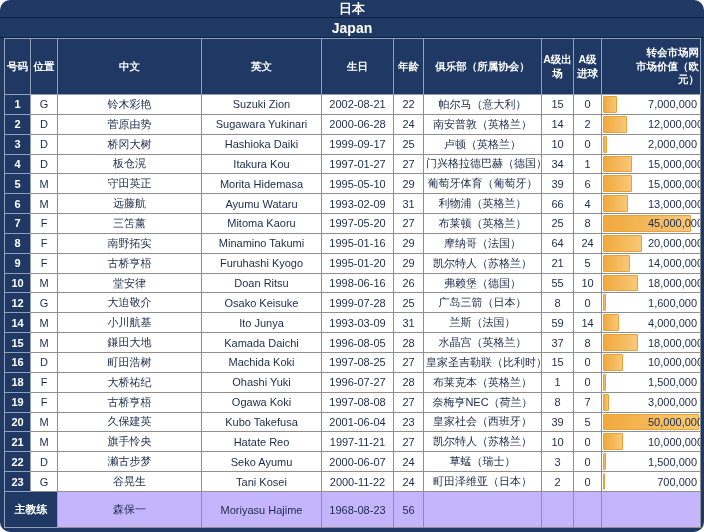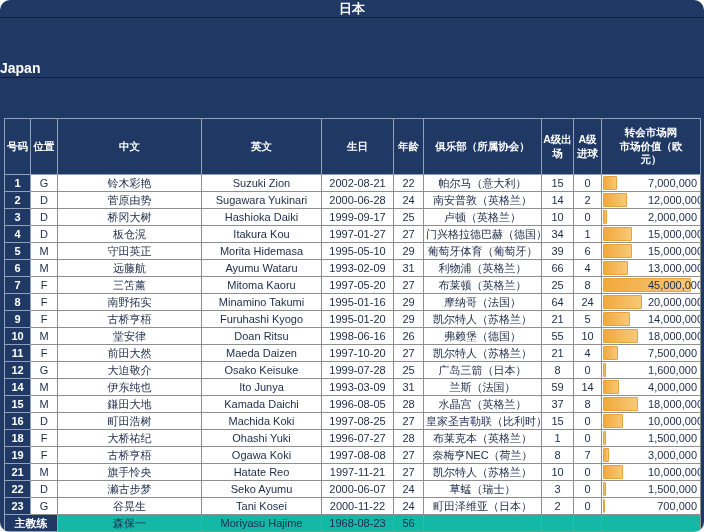--- a/index.html
+++ b/index.html
@@ -3,29 +3,28 @@
 <meta charset="utf-8">
 <style>
   * { margin:0; padding:0; box-sizing:border-box; }
   html,body { width:704px; height:532px; background:#ffffff; font-family:"Liberation Sans","DejaVu Sans",sans-serif; }
   .frame {
     width:704px; height:532px;
     background:#1f3864;
     border-radius:10px;
     display:flex; flex-direction:column;
     overflow:hidden;
-    gap:40px;
   }
   .title-cn {
     height:18px; line-height:18px; text-align:center;
     color:#ffffff; font-weight:bold; font-size:13px;
     border-bottom:1px solid #0d2145;
   }
   .title-en {
-    height:20px; line-height:20px; text-align:left;
+    height:20px; line-height:20px; text-align:center;
     color:#ffffff; font-weight:bold; font-size:14px;
     border-bottom:1px solid #0d2145;
   }
   .table-zone { flex:1; min-height:0; padding:0 4px 4px 4px; }
   table {
     width:100%; height:100%;
     border-collapse:collapse; table-layout:fixed;
     background:#ffffff;
   }
   th {
@@ -49,24 +48,24 @@
   td.td-value {
     text-align:right; position:relative; padding-right:3px;
   }
   .bar {
     position:absolute; left:1px; top:1px; bottom:1px;
     background:linear-gradient(90deg,#f1a93c,#f8c878);
     border:1px solid #e9a23a; border-radius:1px;
     max-width:calc(100% - 2px);
   }
   .value-text { position:relative; z-index:1;margin-left:44px; }
-  tr.coach-row { height:17px; }
-  tr.coach-row td { background:#14b8a6; }
+  tr.coach-row { height:36px; }
+  tr.coach-row td { background:#c4b5fd; }
   tr.coach-row td.coach-label { background:#1f3864; }
-  .hline { display:block; }
+  .hline { display:block;text-align:right; }
 </style>
 </head>
 <body>
 
 <div class="frame">
   <div class="title-cn">日本</div>
   <div class="title-en">Japan</div>
   <div class="table-zone">
     <table>
       <colgroup>
@@ -214,47 +213,35 @@
             <td class="td-cn">堂安律</td>
             <td class="td-en">Doan Ritsu</td>
             <td class="td-birth">1998-06-16</td>
             <td class="td-age">26</td>
             <td class="td-club">弗赖堡（德国）</td>
             <td class="td-caps">55</td>
             <td class="td-goals">10</td>
             <td class="td-value"><div class="bar" style="width: 36%;"></div><span class="value-text">18,000,000</span></td>
           </tr>
           <tr>
-            <td class="td-no">11</td>
-            <td class="td-pos">F</td>
-            <td class="td-cn">前田大然</td>
-            <td class="td-en">Maeda Daizen</td>
-            <td class="td-birth">1997-10-20</td>
-            <td class="td-age">27</td>
-            <td class="td-club">凯尔特人（苏格兰）</td>
-            <td class="td-caps">21</td>
-            <td class="td-goals">4</td>
-            <td class="td-value"><div class="bar" style="width: 15%;"></div><span class="value-text">7,500,000</span></td>
-          </tr>
-          <tr>
             <td class="td-no">12</td>
             <td class="td-pos">G</td>
             <td class="td-cn">大迫敬介</td>
             <td class="td-en">Osako Keisuke</td>
             <td class="td-birth">1999-07-28</td>
             <td class="td-age">25</td>
             <td class="td-club">广岛三箭（日本）</td>
             <td class="td-caps">8</td>
             <td class="td-goals">0</td>
             <td class="td-value"><div class="bar" style="width: 3.2%;"></div><span class="value-text">1,600,000</span></td>
           </tr>
           <tr>
             <td class="td-no">14</td>
             <td class="td-pos">M</td>
-            <td class="td-cn">伊东纯也</td>
+            <td class="td-cn">小川航基</td>
             <td class="td-en">Ito Junya</td>
             <td class="td-birth">1993-03-09</td>
             <td class="td-age">31</td>
             <td class="td-club">兰斯（法国）</td>
             <td class="td-caps">59</td>
             <td class="td-goals">14</td>
             <td class="td-value"><div class="bar" style="width: 16%;"></div><span class="value-text">4,000,000</span></td>
           </tr>
           <tr>
             <td class="td-no">15</td>
@@ -296,20 +283,32 @@
             <td class="td-no">19</td>
             <td class="td-pos">F</td>
             <td class="td-cn">古桥亨梧</td>
             <td class="td-en">Ogawa Koki</td>
             <td class="td-birth">1997-08-08</td>
             <td class="td-age">27</td>
             <td class="td-club">奈梅亨NEC（荷兰）</td>
             <td class="td-caps">8</td>
             <td class="td-goals">7</td>
             <td class="td-value"><div class="bar" style="width: 6%;"></div><span class="value-text">3,000,000</span></td>
+          </tr>
+          <tr>
+            <td class="td-no">20</td>
+            <td class="td-pos">M</td>
+            <td class="td-cn">久保建英</td>
+            <td class="td-en">Kubo Takefusa</td>
+            <td class="td-birth">2001-06-04</td>
+            <td class="td-age">23</td>
+            <td class="td-club">皇家社会（西班牙）</td>
+            <td class="td-caps">39</td>
+            <td class="td-goals">5</td>
+            <td class="td-value"><div class="bar" style="width: 100%;"></div><span class="value-text">50,000,000</span></td>
           </tr>
           <tr>
             <td class="td-no">21</td>
             <td class="td-pos">M</td>
             <td class="td-cn">旗手怜央</td>
             <td class="td-en">Hatate Reo</td>
             <td class="td-birth">1997-11-21</td>
             <td class="td-age">27</td>
             <td class="td-club">凯尔特人（苏格兰）</td>
             <td class="td-caps">10</td>

